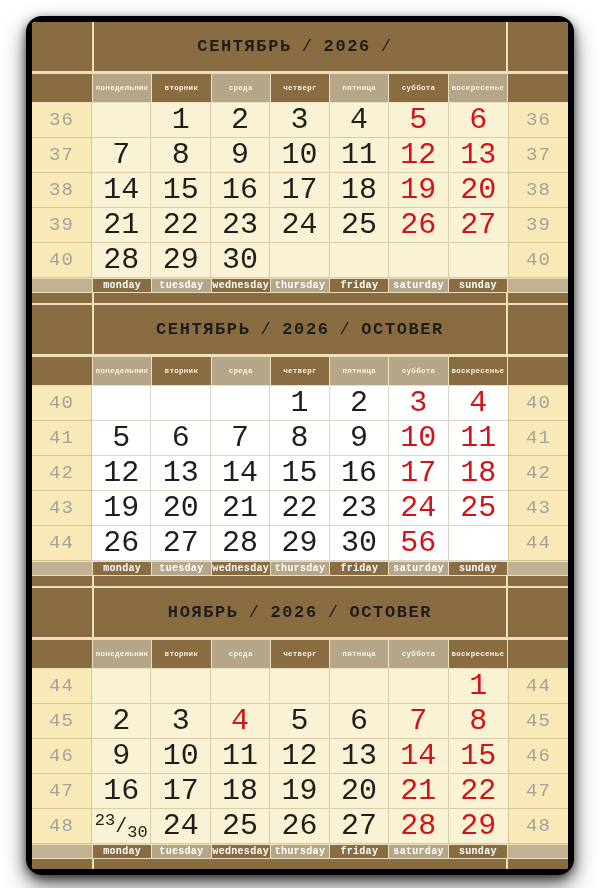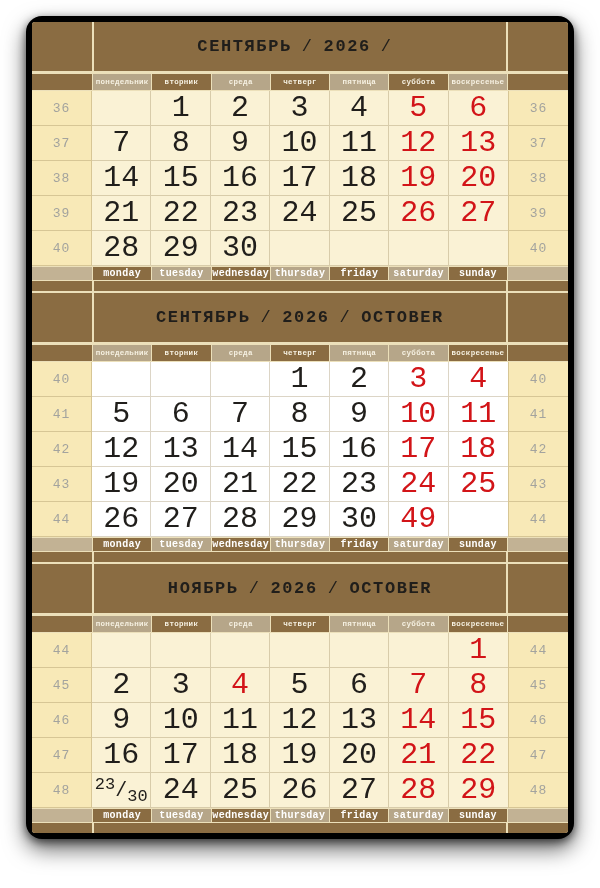--- a/index.html
+++ b/index.html
@@ -36,35 +36,35 @@
 
   .title-bar{height:49px;margin-bottom:3px;}
   .title-side{background:var(--brown);}
   .title-center{
     background:var(--brown);display:flex;align-items:center;justify-content:center;
     color:var(--text-black);font-size:17px;font-weight:bold;letter-spacing:1.6px;
     white-space:nowrap;
   }
   .title-center .sep-slash{margin:0 10px;font-weight:normal;}
 
-  .ru-header{height:16px;margin-bottom:1px;}
+  .ru-header{height:28px;margin-bottom:1px;}
   .ru-header .strip{background:var(--brown);}
   .ru-day{
     display:flex;align-items:center;justify-content:center;
     font-size:7.5px;font-weight:bold;color:#f6f1e2;letter-spacing:0.3px;
     white-space:nowrap;overflow:hidden;
   }
   .ru-day.dark{background:var(--brown);}
   .ru-day.tan{background:var(--tan);}
 
   .weeks{display:block;}
   .week-row{height:35px;}
   .week-num{
     background:var(--side-cream);display:flex;align-items:center;justify-content:center;
-    color:var(--week-grey);font-size:13px;letter-spacing:1px;
+    color:var(--week-grey);font-size:19px;letter-spacing:1px;
     border-bottom:1px solid var(--line);box-sizing:border-box;
   }
   .week-num.left{border-right:1px solid var(--line);}
   .week-num.right{border-left:1px solid var(--line);}
   .date-cell{
     display:flex;align-items:center;justify-content:center;
     font-size:30px;color:var(--text-black);
     border-right:1px solid var(--line);border-bottom:1px solid var(--line);
     box-sizing:border-box;overflow:hidden;
   }
@@ -261,21 +261,21 @@
             <div class="date-cell white red">25</div>
             <div class="week-num right">43</div>
           </div>
           <div class="week-row grid9">
             <div class="week-num left">44</div>
             <div class="date-cell white">26</div>
             <div class="date-cell white">27</div>
             <div class="date-cell white">28</div>
             <div class="date-cell white">29</div>
             <div class="date-cell white">30</div>
-            <div class="date-cell white red">49</div>
+            <div class="date-cell white red">56</div>
             <div class="date-cell white"></div>
             <div class="week-num right">44</div>
           </div>
         </div>
       <div class="en-footer grid9 gapped">
           <div class="strip"></div>
           <div class="en-day dark">monday</div>
           <div class="en-day tan">tuesday</div>
           <div class="en-day dark">wednesday</div>
           <div class="en-day tan">thursday</div>

